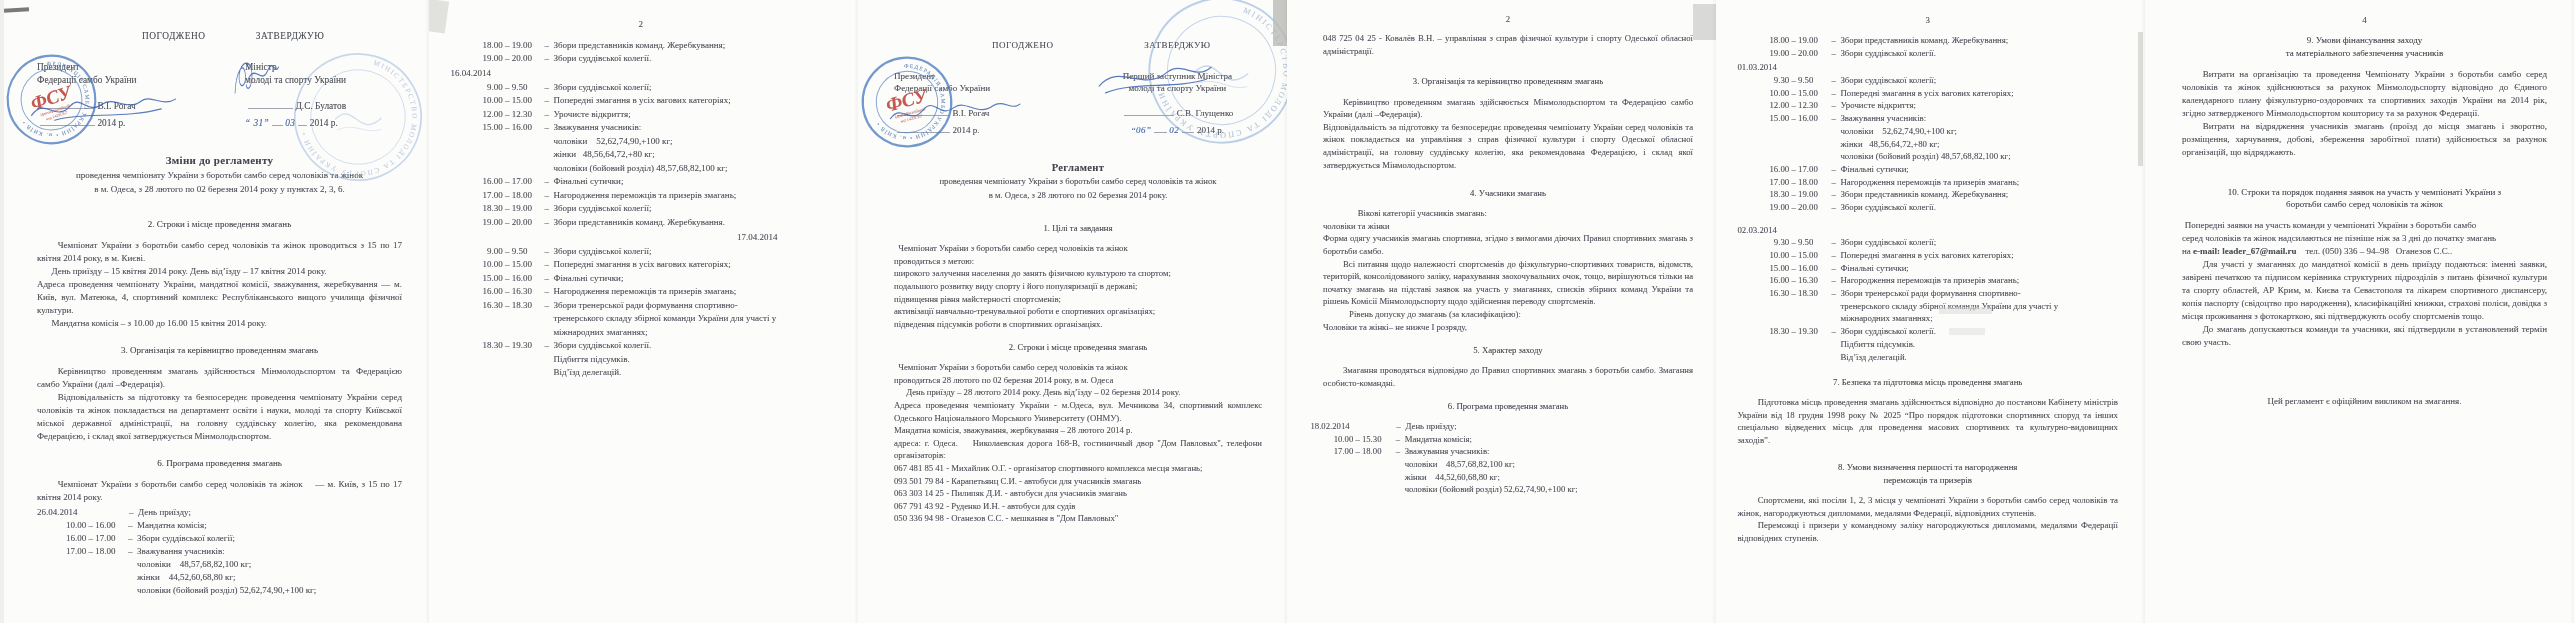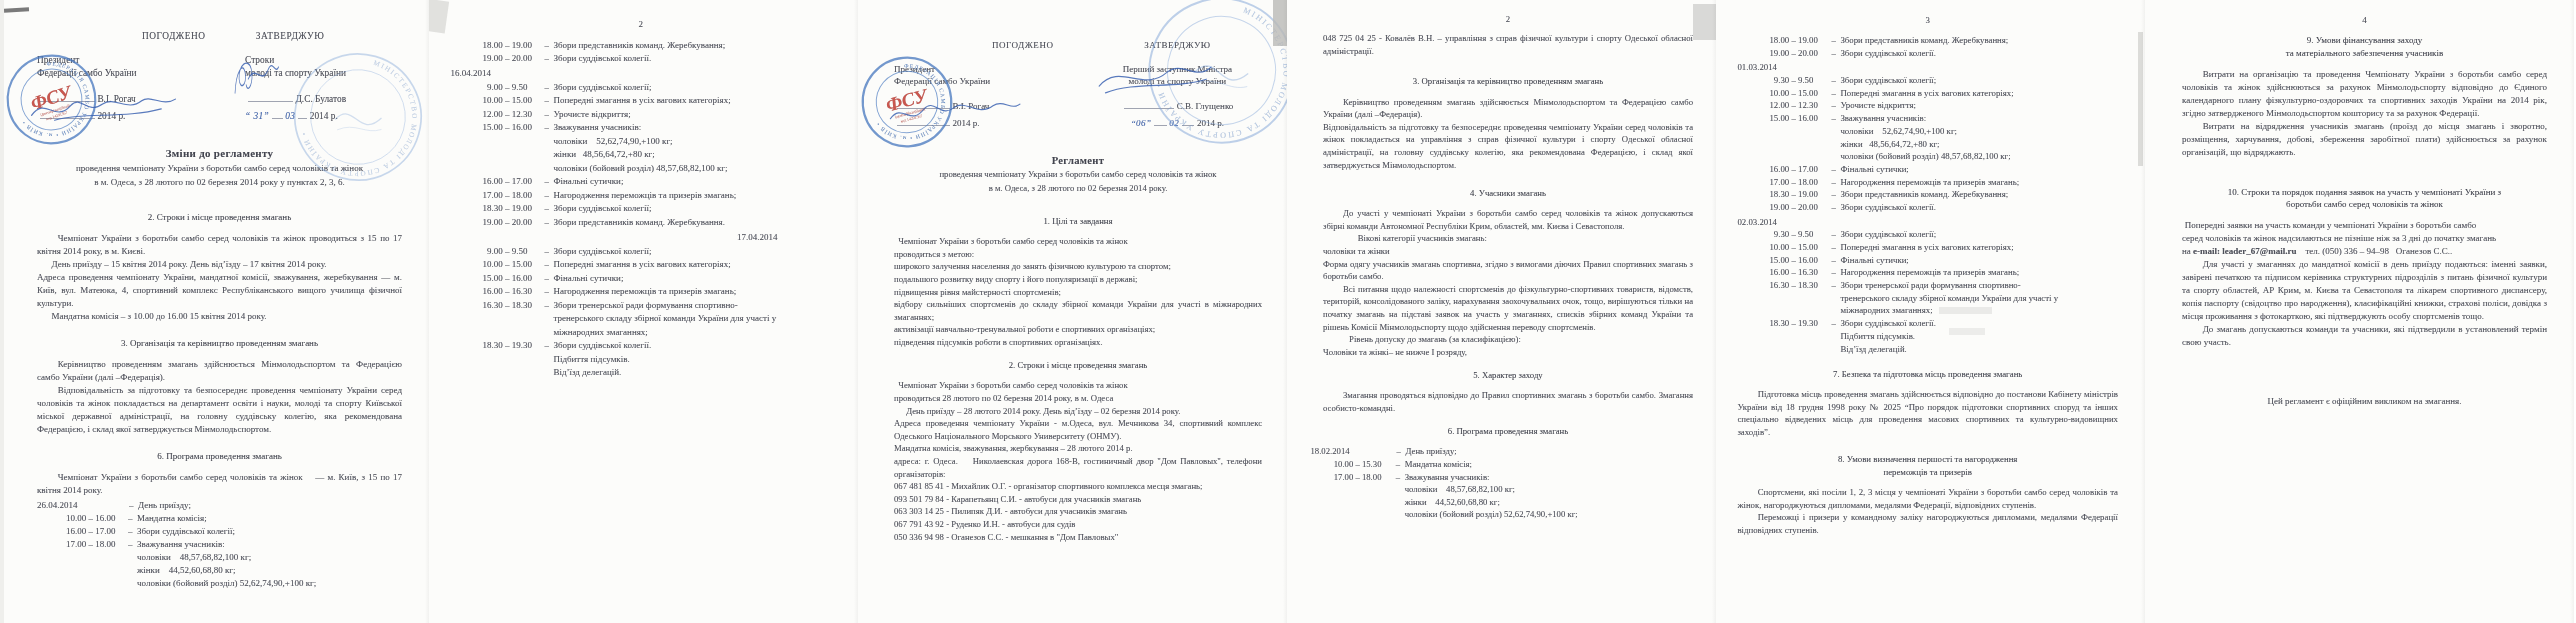--- a/index.html
+++ b/index.html
@@ -23,21 +23,21 @@
   .sched{display:flex;align-items:flex-start;}
   .st{flex:none;}
   .sdt{flex:none;}
   .sd{flex:none;width:9px;}
   .sx{flex:1;min-width:0;}
   .sl{white-space:nowrap;}
   .sdate{margin-top:1.8px;}
   .appr{display:flex;justify-content:space-between;position:relative;}
   .appr-col{position:relative;font-size:1.04em;}
   .appr-col.center{text-align:center;}
-  .appr-h{letter-spacing:0.5px;margin-bottom:11px;}
+  .appr-h{letter-spacing:0.5px;margin-bottom:18px;}
   .appr-line{line-height:1.35;}
   .sig-row{margin-top:13.4px;white-space:nowrap;}
   .date-row{margin-top:4.5px;white-space:nowrap;}
   .u{display:inline-block;border-bottom:0.9px solid rgba(130,135,152,.75);height:8px;margin:0 2.7px;vertical-align:baseline;}
   .ink{color:#3f66b4;font-style:italic;letter-spacing:0.4px;}
   .stamp,.sig{position:absolute;pointer-events:none;}
   .center-u{text-align:center;text-underline-offset:1.8px;}
   .art{position:absolute;pointer-events:none;}
 </style>
 </head>
@@ -66,21 +66,21 @@
                   <text x="52" y="72.5" text-anchor="middle" font-size="4.4" fill="#c4463d" opacity=".9">код 14291567</text>
                 </g>
               </svg></div>
             <div class="sig" style="left: -9px; top: 61px; width: 151px; height: 39px;"><svg width="151" height="39" viewBox="0 0 170 48" preserveAspectRatio="none">
                 <path d="M4,30 C20,6 30,40 48,18 C60,4 66,30 84,16 C98,6 112,26 128,12 C138,4 152,20 166,10" fill="none" stroke="#3c63b2" stroke-width="1.4" stroke-linecap="round" opacity=".85"></path>
                 <path d="M30,36 C60,26 110,34 150,22" fill="none" stroke="#3c63b2" stroke-width="1.4" stroke-linecap="round" opacity=".85"></path>
               </svg></div>
           </div>
           <div class="appr-col" style="width: 43%;">
             <div class="appr-h" style="padding-left: 10.7px;">ЗАТВЕРДЖУЮ</div>
-            <div class="appr-line">Строки</div>
+            <div class="appr-line">Міністр</div>
             <div class="appr-line">молоді та спорту України</div>
             <div class="sig-row"><span class="u" style="width: 45px;"></span><span>Д.С. Булатов</span></div>
             <div class="date-row"><span class="ink">“ 31”</span><span class="u" style="width: 10.7px;"></span><span class="ink">03</span><span class="u" style="width: 9px;"></span><span>2014 р.</span></div>
             <div class="stamp" style="height: 134px; width: 134px; right: -23px; top: 19.6px; opacity: 0.5; transform: rotate(16deg);"><svg width="100%" height="100%" viewBox="0 0 170 170" style="font-size:10.4px">
                 <defs>
                   <path id="rg2" d="M85,16 a69,69 0 1,1 -0.05,0" fill="none"></path>
                 </defs>
                 <circle cx="85" cy="85" r="80" fill="none" stroke="#7aa0d6" stroke-width="2.2" opacity=".8"></circle>
                 <circle cx="85" cy="85" r="60" fill="none" stroke="#7aa0d6" stroke-width="1.1" opacity=".7"></circle>
                 <text font-size="9" fill="#7aa0d6" opacity=".9" letter-spacing="2.2" font-family="Liberation Serif" ,serif=""><textPath href="#rg2">МІНІСТЕРСТВО МОЛОДІ ТА СПОРТУ УКРАЇНИ •</textPath></text>
@@ -346,21 +346,20 @@
           <div class="title-sub">в м. Одеса, з 28 лютого по 02 березня 2014 року.</div>
         </div>
         <div class="heading" style="margin-top: 19.6px;">
           <div>1. Цілі та завдання</div>
         </div>
         <div class="pp plain" style="margin-left: 0.5em;">Чемпіонат України з боротьби самбо серед чоловіків та жінок</div>
         <div class="pp plain">проводиться з метою:</div>
         <div class="pp para0">широкого  залучення населення до занять фізичною культурою та спортом;</div>
         <div class="pp para0">подальшого розвитку виду спорту і його популяризації в державі;</div>
         <div class="pp para0">підвищення рівня майстерності спортсменів;</div>
-        <div class="pp para0">відбору сильніших спортсменів до складу збірної команди  України для  участі в міжнародних змаганнях;</div>
         <div class="pp para0">активізації навчально-тренувальної роботи е спортивних організаціях;</div>
         <div class="pp para0">підведення підсумків роботи в спортивних організаціях.</div>
         <div class="heading" style="margin-top: 10.7px;">
           <div>2. Строки і місце проведення змагань</div>
         </div>
         <div class="pp plain" style="margin-left: 0.5em;">Чемпіонат України з боротьби самбо серед чоловіків та жінок</div>
         <div class="pp plain">проводиться  28 лютого по 02 березня 2014 року, в  м. Одеса</div>
         <div class="pp para" style="text-indent: 1.4em;">День приїзду – 28 лютого 2014 року. День від’їзду – 02 березня 2014 року.</div>
         <div class="pp para0">Адреса проведення чемпіонату України - м.Одеса, вул. Мечникова 34, спортивний  комплекс  Одеського  Національного Морського Университету (ОНМУ).</div>
         <div class="pp para0">Мандатна  комісія, зважування, жербкування – 28 лютого 2014 р.</div>
@@ -378,21 +377,20 @@
         <div class="pagenum">2</div>
         <div class="pp para0">048 725 04 25 - Ковалёв В.Н.  – управління з справ фізичної культури і спорту Одеської обласної адміністрації.</div>
         <div class="heading" style="margin-top: 18px;">
           <div>3. Організація та керівництво проведенням змагань</div>
         </div>
         <div class="pp para" style="text-indent: 2.3em;">Керівництво  проведенням  змагань  здійснюється  Мінмолодьспортом  та Федерацією самбо України  (далі –Федерація).</div>
         <div class="pp para0">Відповідальність за підготовку та безпосереднє проведення чемпіонату України серед чоловіків та жінок покладається на управління з справ фізичної культури і спорту Одеської обласної адміністрації, на головну суддівську колегію, яка рекомендована Федерацією, і склад якої затверджується Мінмолодьспортом.</div>
         <div class="heading" style="margin-top: 16px;">
           <div>4. Учасники змагань</div>
         </div>
-        <div class="pp para" style="text-indent: 2.3em;">До участі у чемпіонаті України з боротьби самбо серед чоловіків та жінок допускаються збірні команди Автономної Республіки Крим, областей, мм. Києва і Севастополя.</div>
         <div class="pp plain" style="margin-left: 4em;">Вікові категорії учасників змагань:</div>
         <div class="pp plain">чоловіки та жінки</div>
         <div class="pp para0">Форма одягу учасників змагань спортивна, згідно з вимогами діючих Правил спортивних змагань з боротьби самбо.</div>
         <div class="pp para" style="text-indent: 2.3em;">Всі  питання  щодо  належності  спортсменів  до  фізкультурно-спортивних товариств,  відомств,  територій,  консолідованого  заліку,  нарахування заохочувальних очок, тощо, вирішуються тільки на початку змагань на підставі заявок на участь у змаганнях, списків збірних команд України та рішень Комісії Мінмолодьспорту щодо здійснення переводу спортсменів.</div>
         <div class="pp plain" style="margin-left: 3em;">Рівень допуску до змагань (за класифікацією):</div>
         <div class="pp plain">Чоловіки та жінкі– не нижче  I розряду,</div>
         <div class="heading" style="margin-top: 10.7px;">
           <div>5. Характер заходу</div>
         </div>
         <div class="pp para" style="text-indent: 2.3em;">Змагання проводяться відповідно до Правил спортивних змагань з боротьби самбо. Змагання особисто-командні.</div>
@@ -511,21 +509,21 @@
           </span>
         </div>
         <div class="sched" style="padding-left: 32px;">
           <span class="st" style="width: 62px;">19.00 – 20.00</span>
           <span class="sd">–</span>
           <span class="sx">
             <div class="sl">Збори суддівської колегії.</div>
           </span>
         </div>
         <div class="sched sdate" style="margin-left: 0px;">
-          <span class="sdt" style="width: 94px;">02.03.2014</span>
+          <span class="sdt" style="width: 94px; margin-top: 8px;">02.03.2014</span>
         </div>
         <div class="sched" style="padding-left: 32px;">
           <span class="st" style="width: 62px;">&nbsp;&nbsp;9.30 – 9.50</span>
           <span class="sd">–</span>
           <span class="sx">
             <div class="sl">Збори суддівської колегії;</div>
           </span>
         </div>
         <div class="sched" style="padding-left: 32px;">
           <span class="st" style="width: 62px;">10.00 – 15.00</span>

